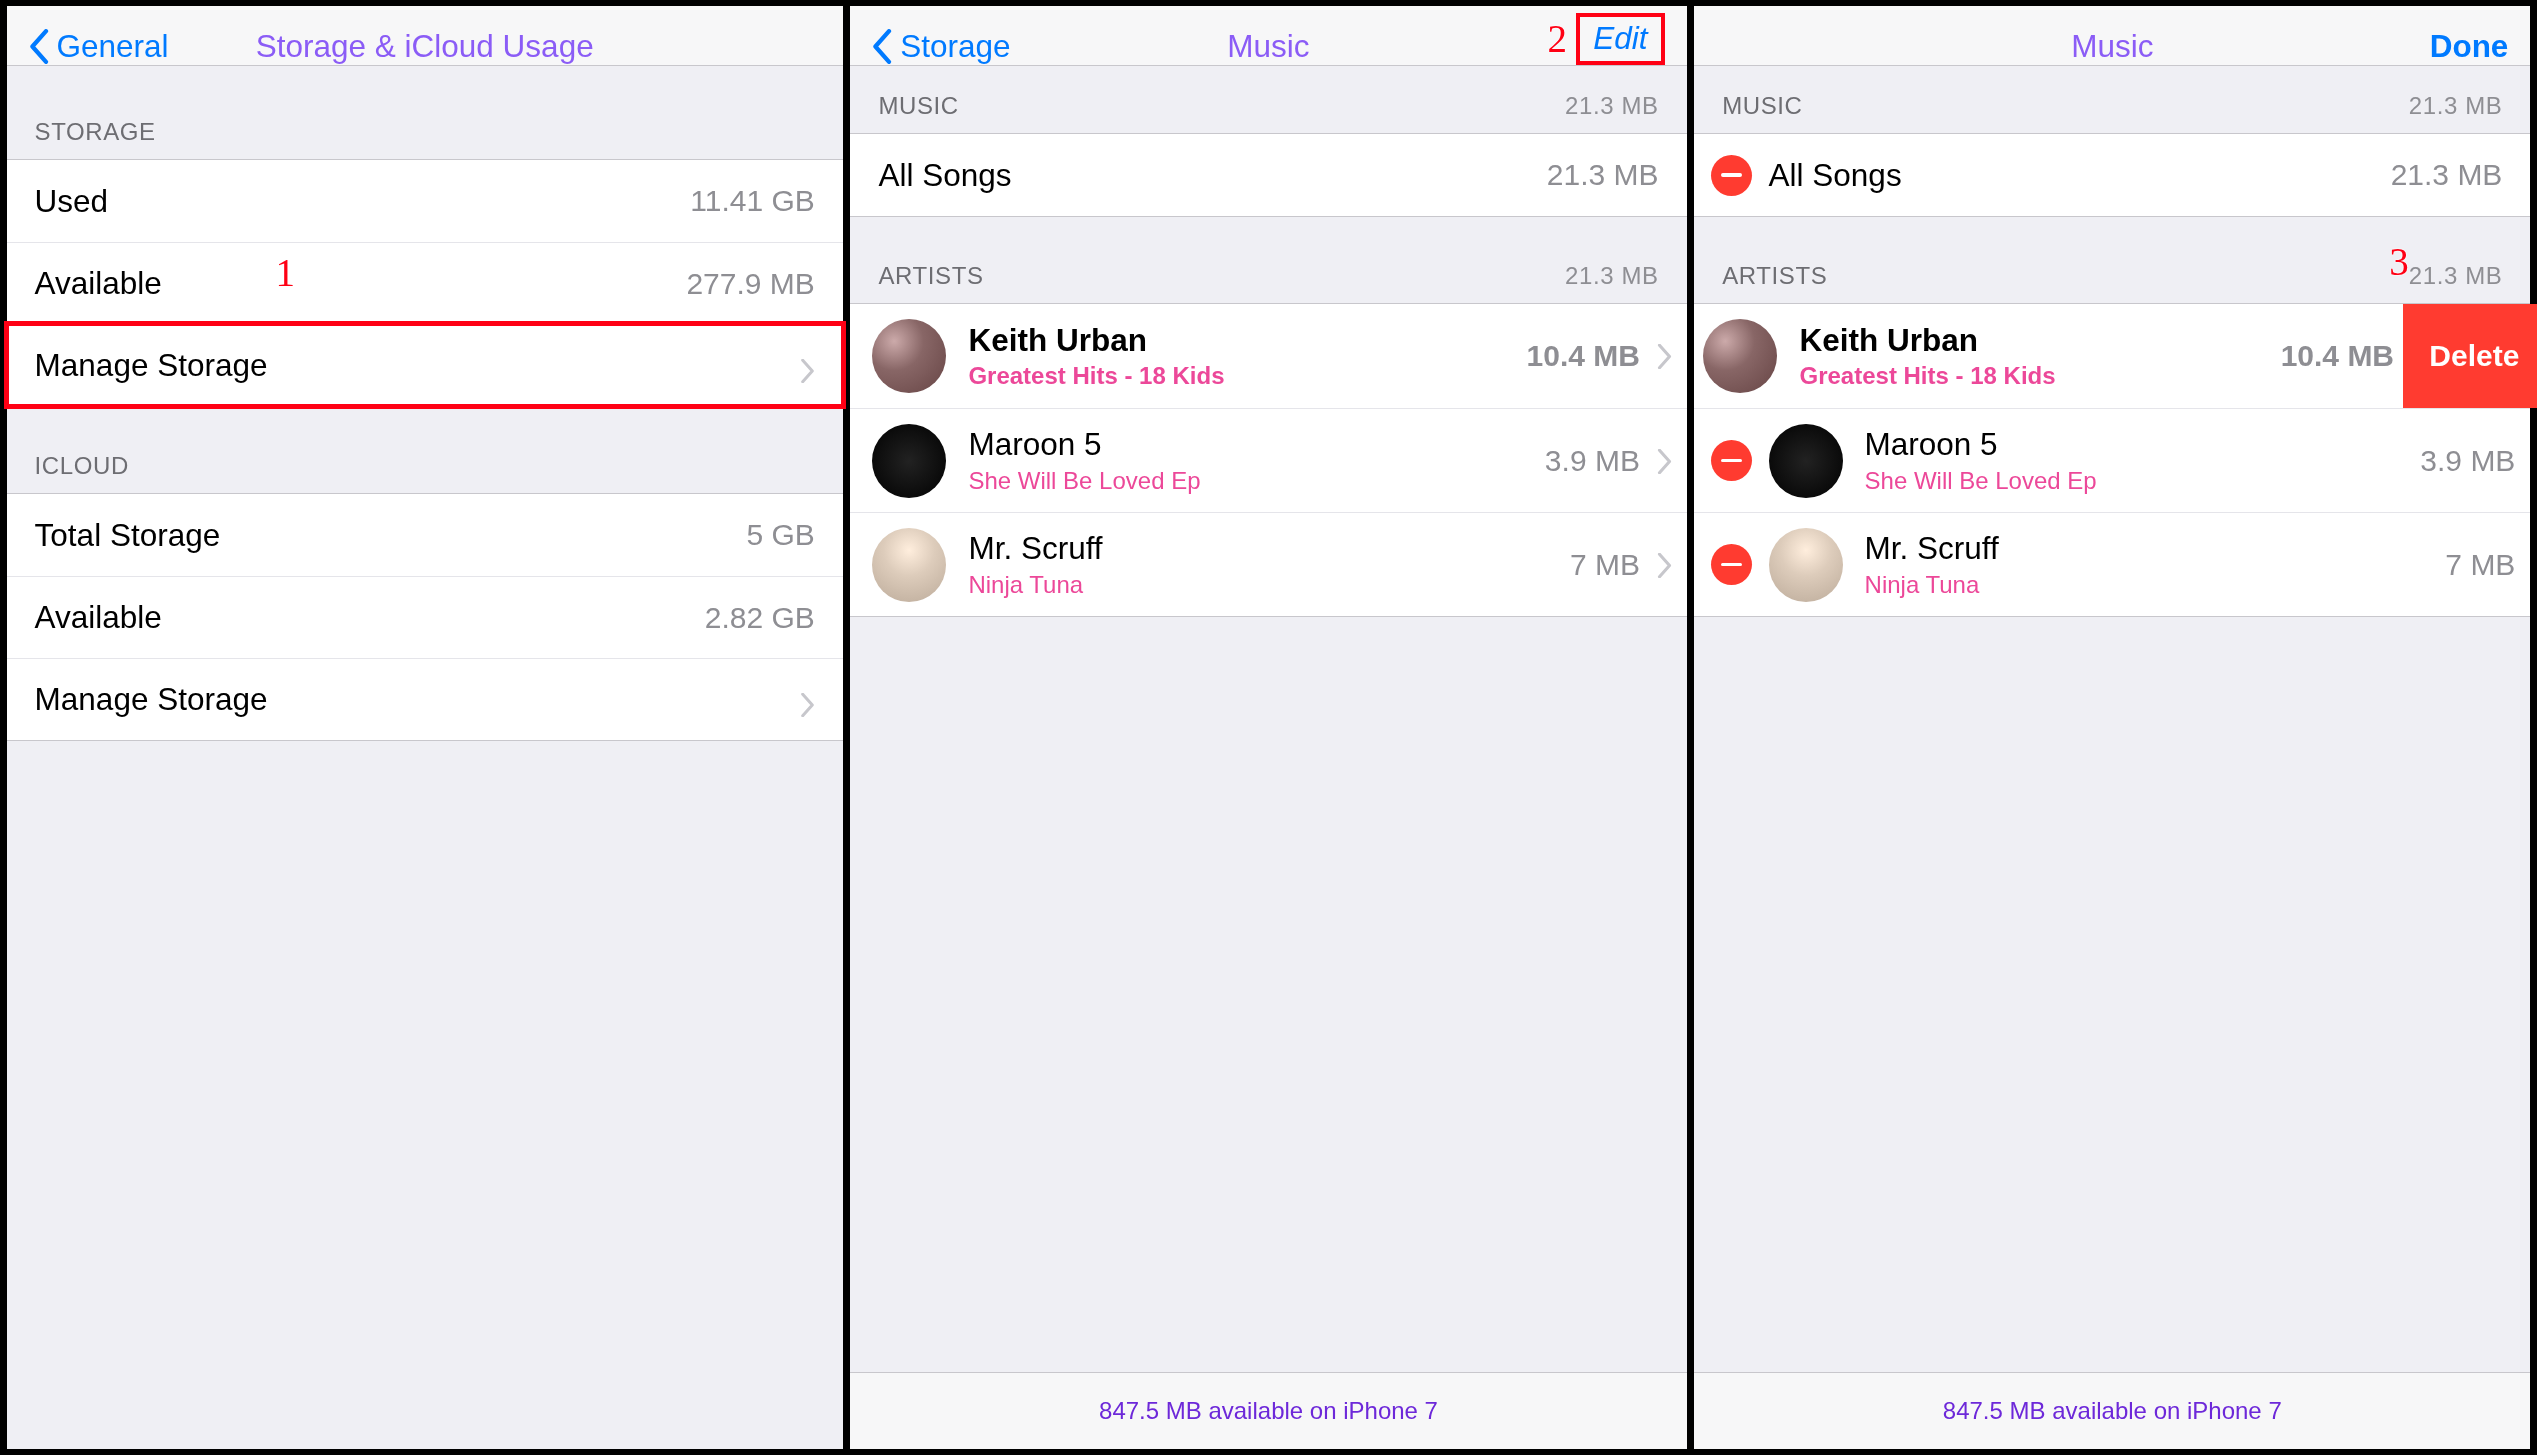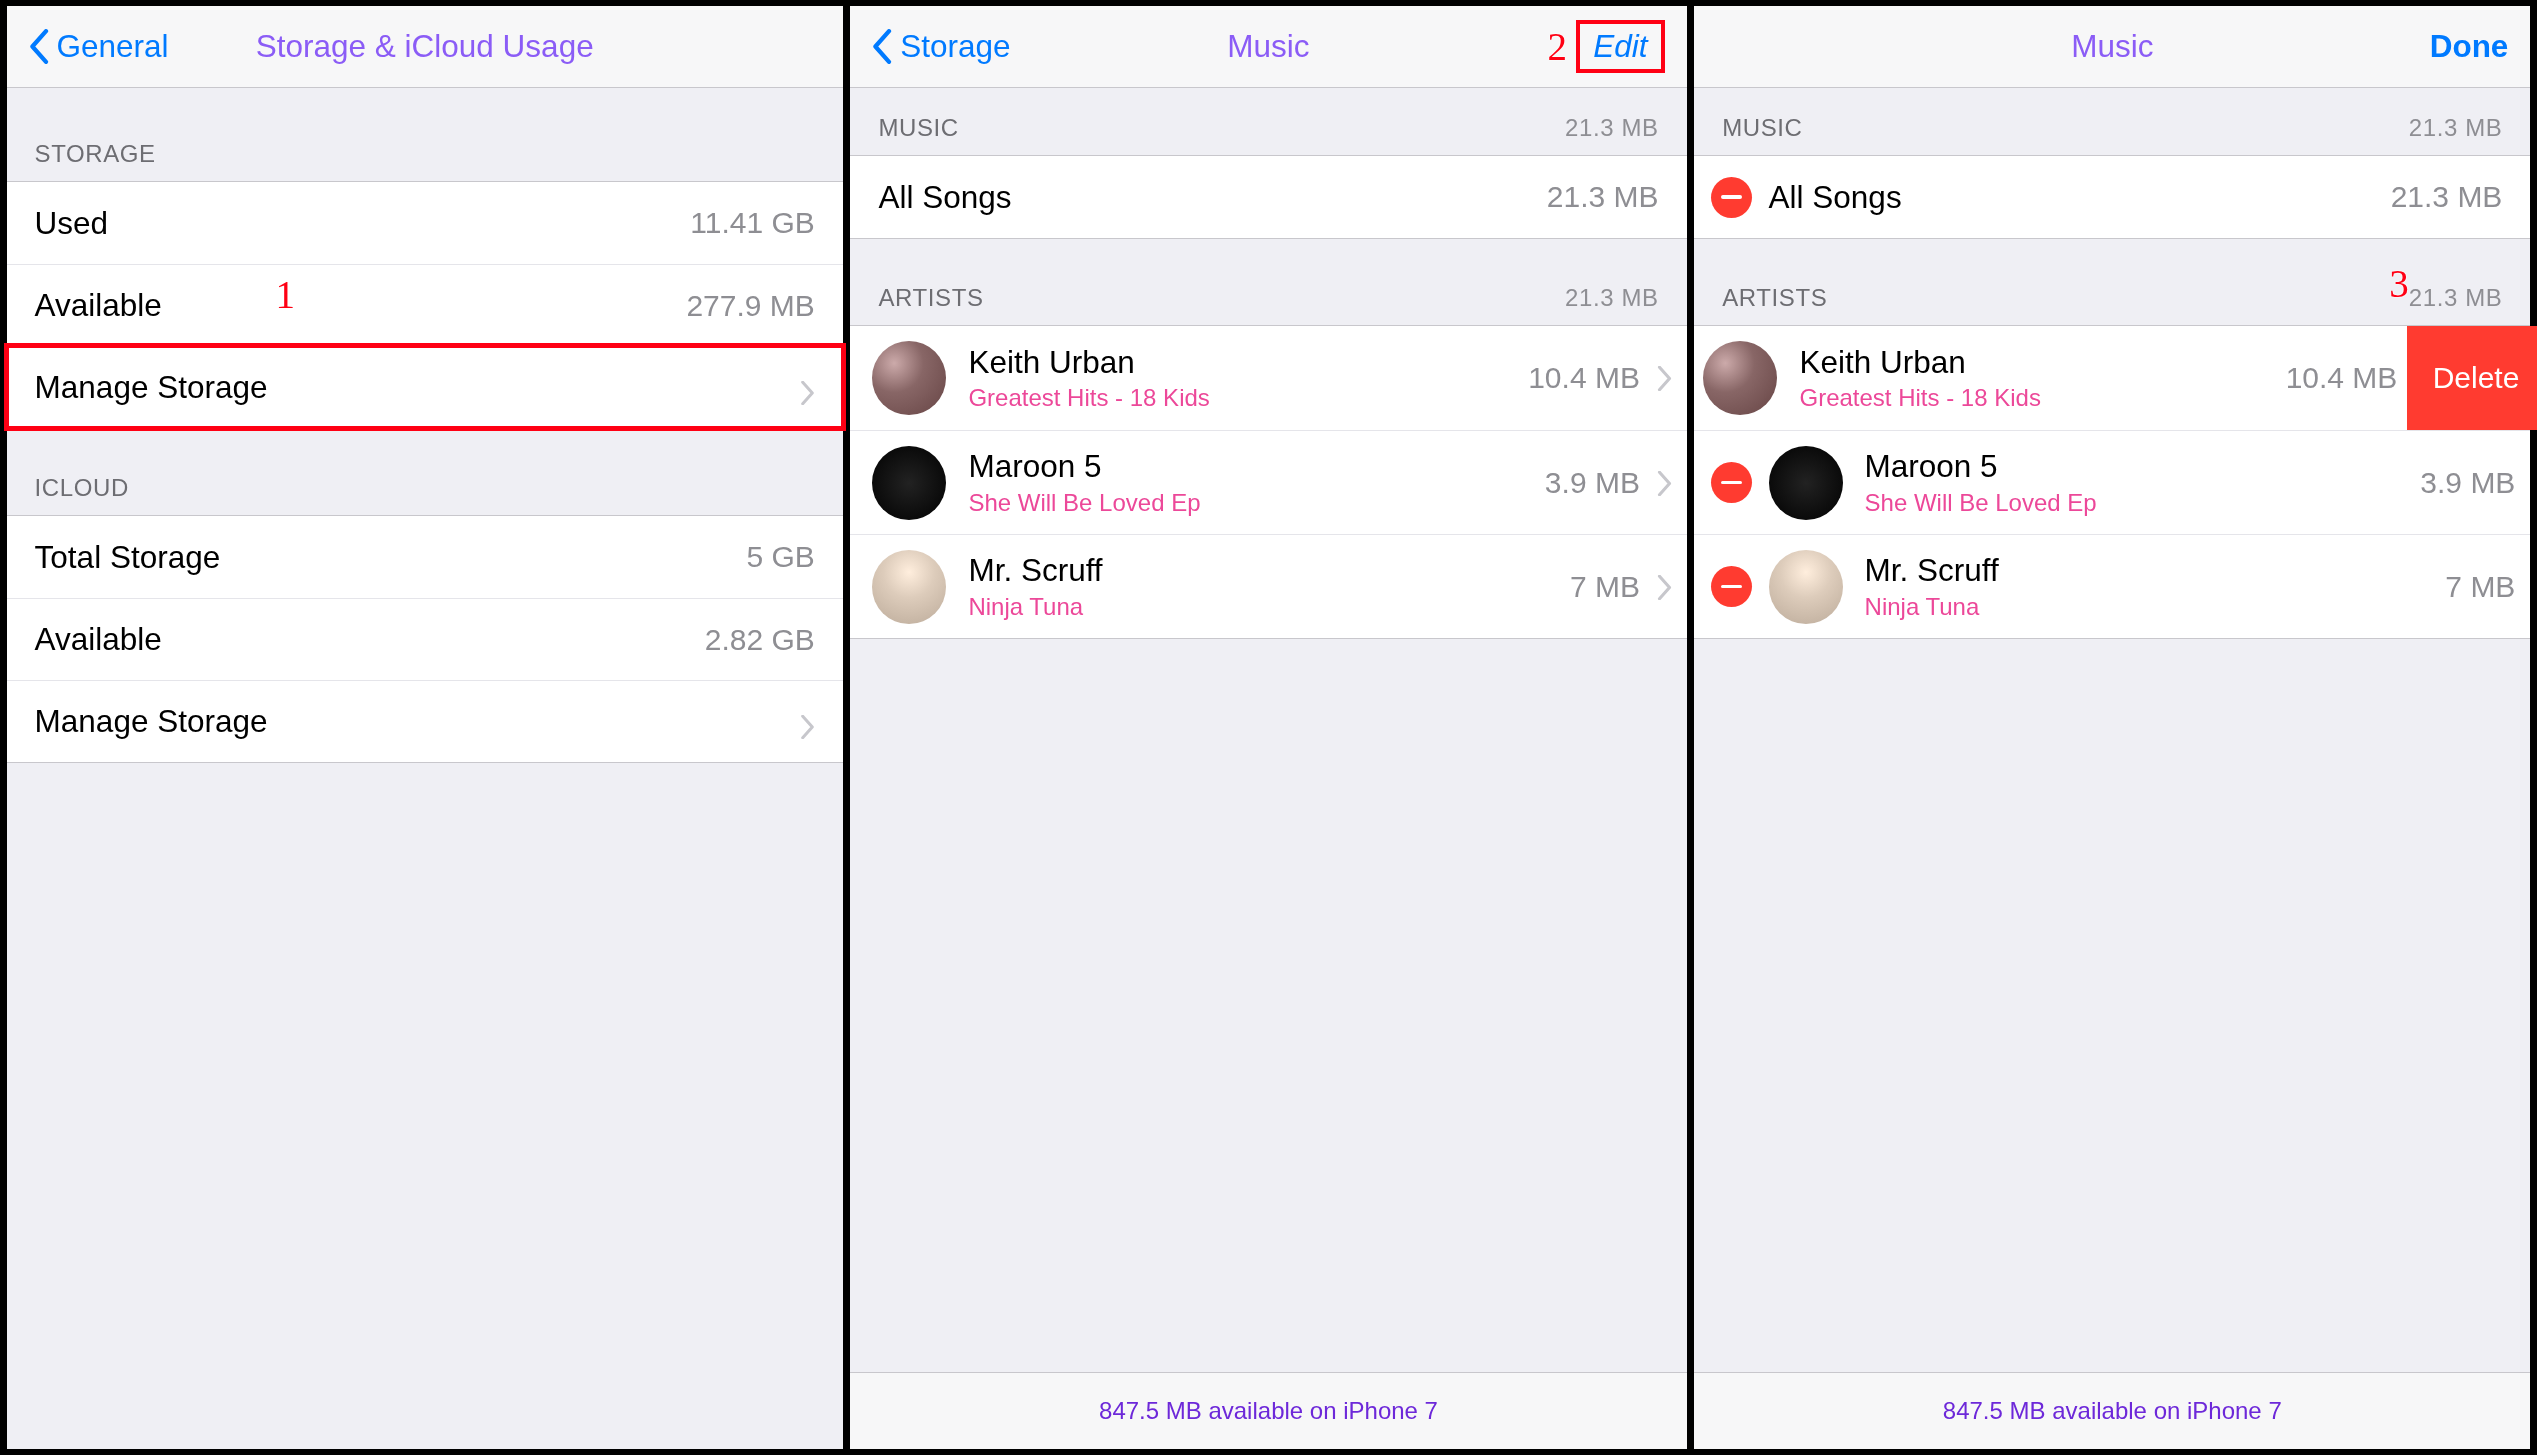--- a/index.html
+++ b/index.html
@@ -23,25 +23,25 @@
   .panel {
     flex: 1 1 0;
     background: #efeff4;
     position: relative;
     display: flex;
     flex-direction: column;
     border: 0.9px solid #000;
   }
   
   .navbar {
-    height: 82px;
+    height: 60px;
     background: #f7f7f8;
     border-bottom: 0.9px solid #c8c7cc;
     display: flex;
-    align-items: center;
+    align-items: flex-end;
     justify-content: center;
     position: relative;
     font-size: 31.5px;
   }
   .nav-title {
     font-weight: 400;
     color: #8b5cf6;
   }
   .nav-left {
     position: absolute;
@@ -111,21 +111,21 @@
   
   .artist-row {
     min-height: 104px;
     display: flex;
     align-items: center;
     padding: 0 15px 0 22px;
     background: #fff;
     border-top: 0.9px solid #e5e5ea;
     position: relative;
   }
-  .artist-row:first-child { border-top: none; }
+  .artist-row:first-child { border-top: none; font-weight: bold; }
   .avatar {
     width: 74px; height: 74px;
     border-radius: 50%;
     margin-right: 22px;
     flex-shrink: 0;
     background: #555;
   }
   .avatar.a1 { background: radial-gradient(circle at 30% 30%, #caa 0%, #866 40%, #644 100%); }
   .avatar.a2 { background: radial-gradient(circle at 50% 50%, #222 0%, #000 100%); }
   .avatar.a3 { background: radial-gradient(circle at 50% 30%, #fed 0%, #dcb 40%, #ba9 100%); }

